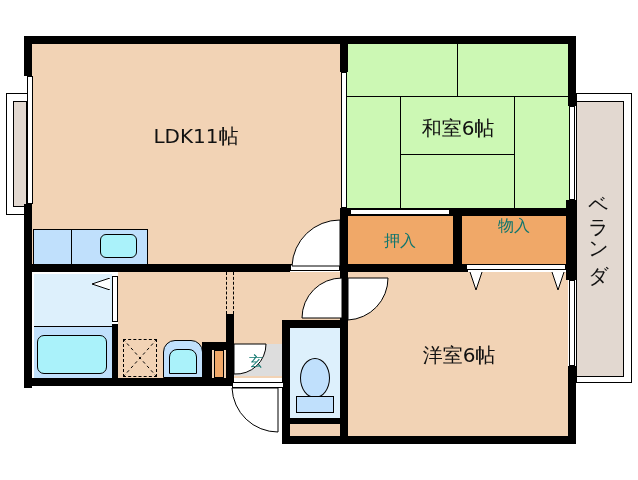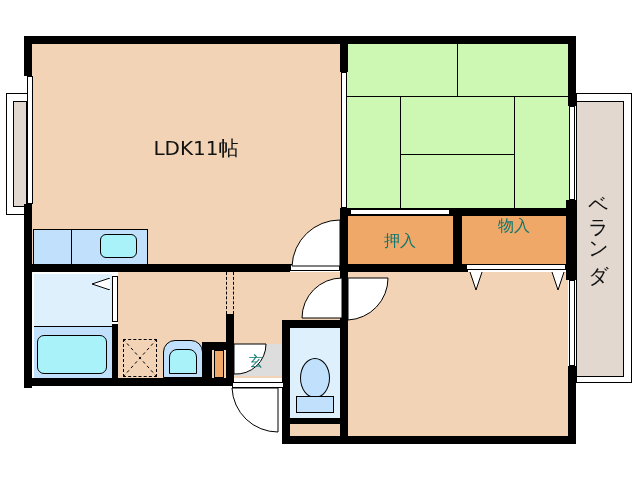--- a/index.html
+++ b/index.html
@@ -112,19 +112,21 @@
   <svg class="abs" style="left:468px;top:272px;" width="100" height="24">
       <path d="M2 0 L8 18 L14 0" fill="#fff" stroke="#000"></path>
       <path d="M84 0 L90 18 L96 0" fill="#fff" stroke="#000"></path>
     </svg>
   <svg class="abs" style="left:92px;top:278px;" width="20" height="12">
       <path d="M18 0 L0 6 L18 12" fill="#fff" stroke="#000"></path>
     </svg>
 
   <div class="abs" style="left:226px;top:272px;width:8px;height:42px;border-left:1px dashed #000;border-right:1px dashed #000;"></div>
 
-  <div class="room-label" style="left:196px;top:148px;">LDK11帖</div>
+  <div class="room-label" style="left:196px;top:136px;">LDK11帖</div>
+  <div class="room-label" style="left:458px;top:128px;">和室6帖</div>
   <div class="small-label" style="left:400px;top:241px;">押入</div>
   <div class="small-label" style="left:514px;top:226px;">物入</div>
+  <div class="room-label" style="left:459px;top:355px;">洋室6帖</div>
   <div class="small-label" style="left:256px;top:362px;font-size:14px;">玄</div>
   <div class="abs" style="left:591px;top:182px;width:20px;font-size:20px;line-height:25px;writing-mode:vertical-rl;color:#111;">ベランダ</div>
 
 </div>
 
 </body></html>

